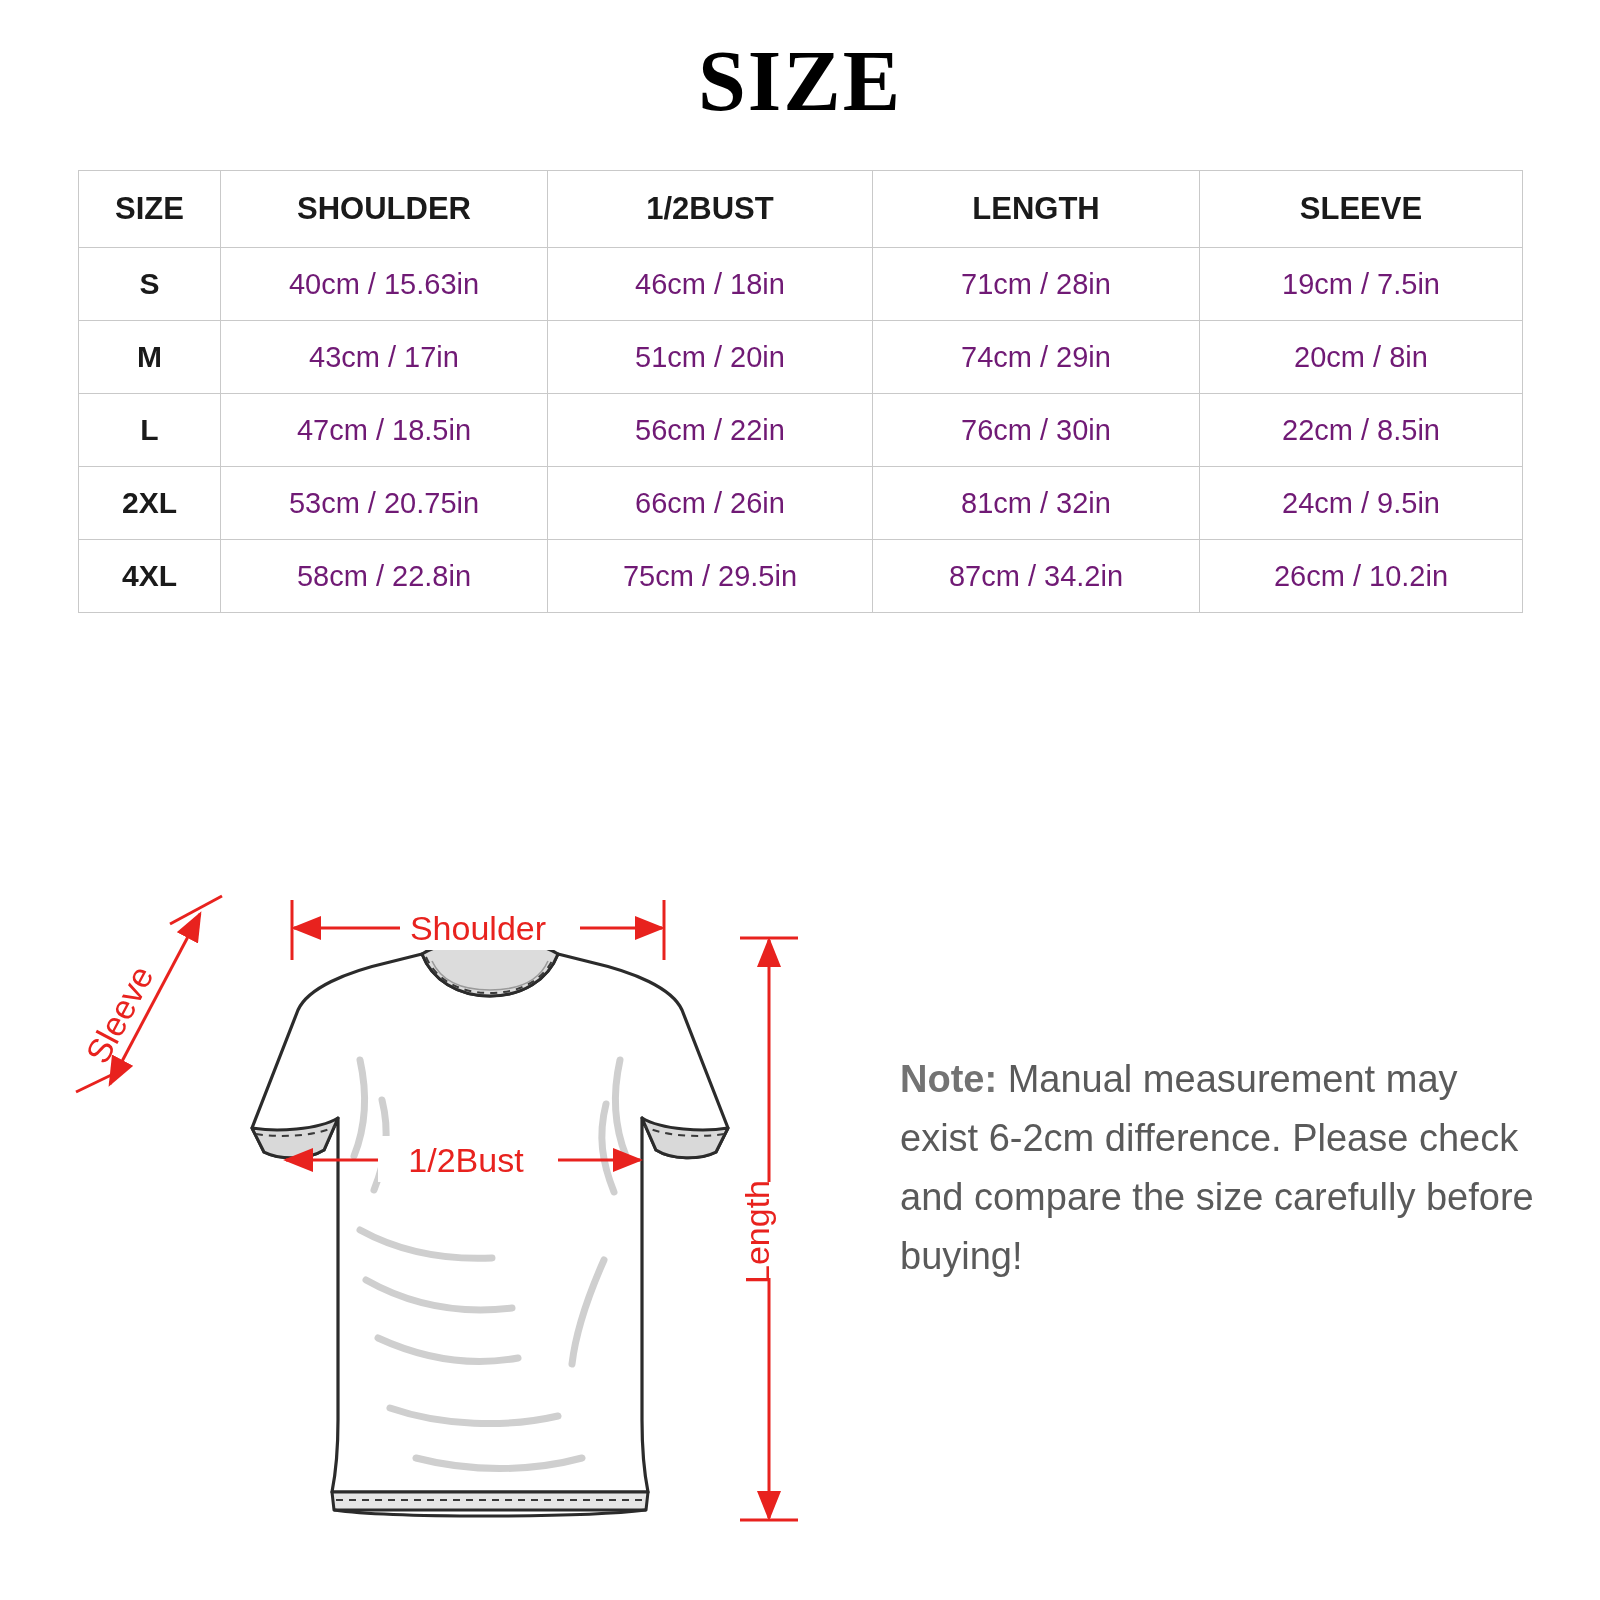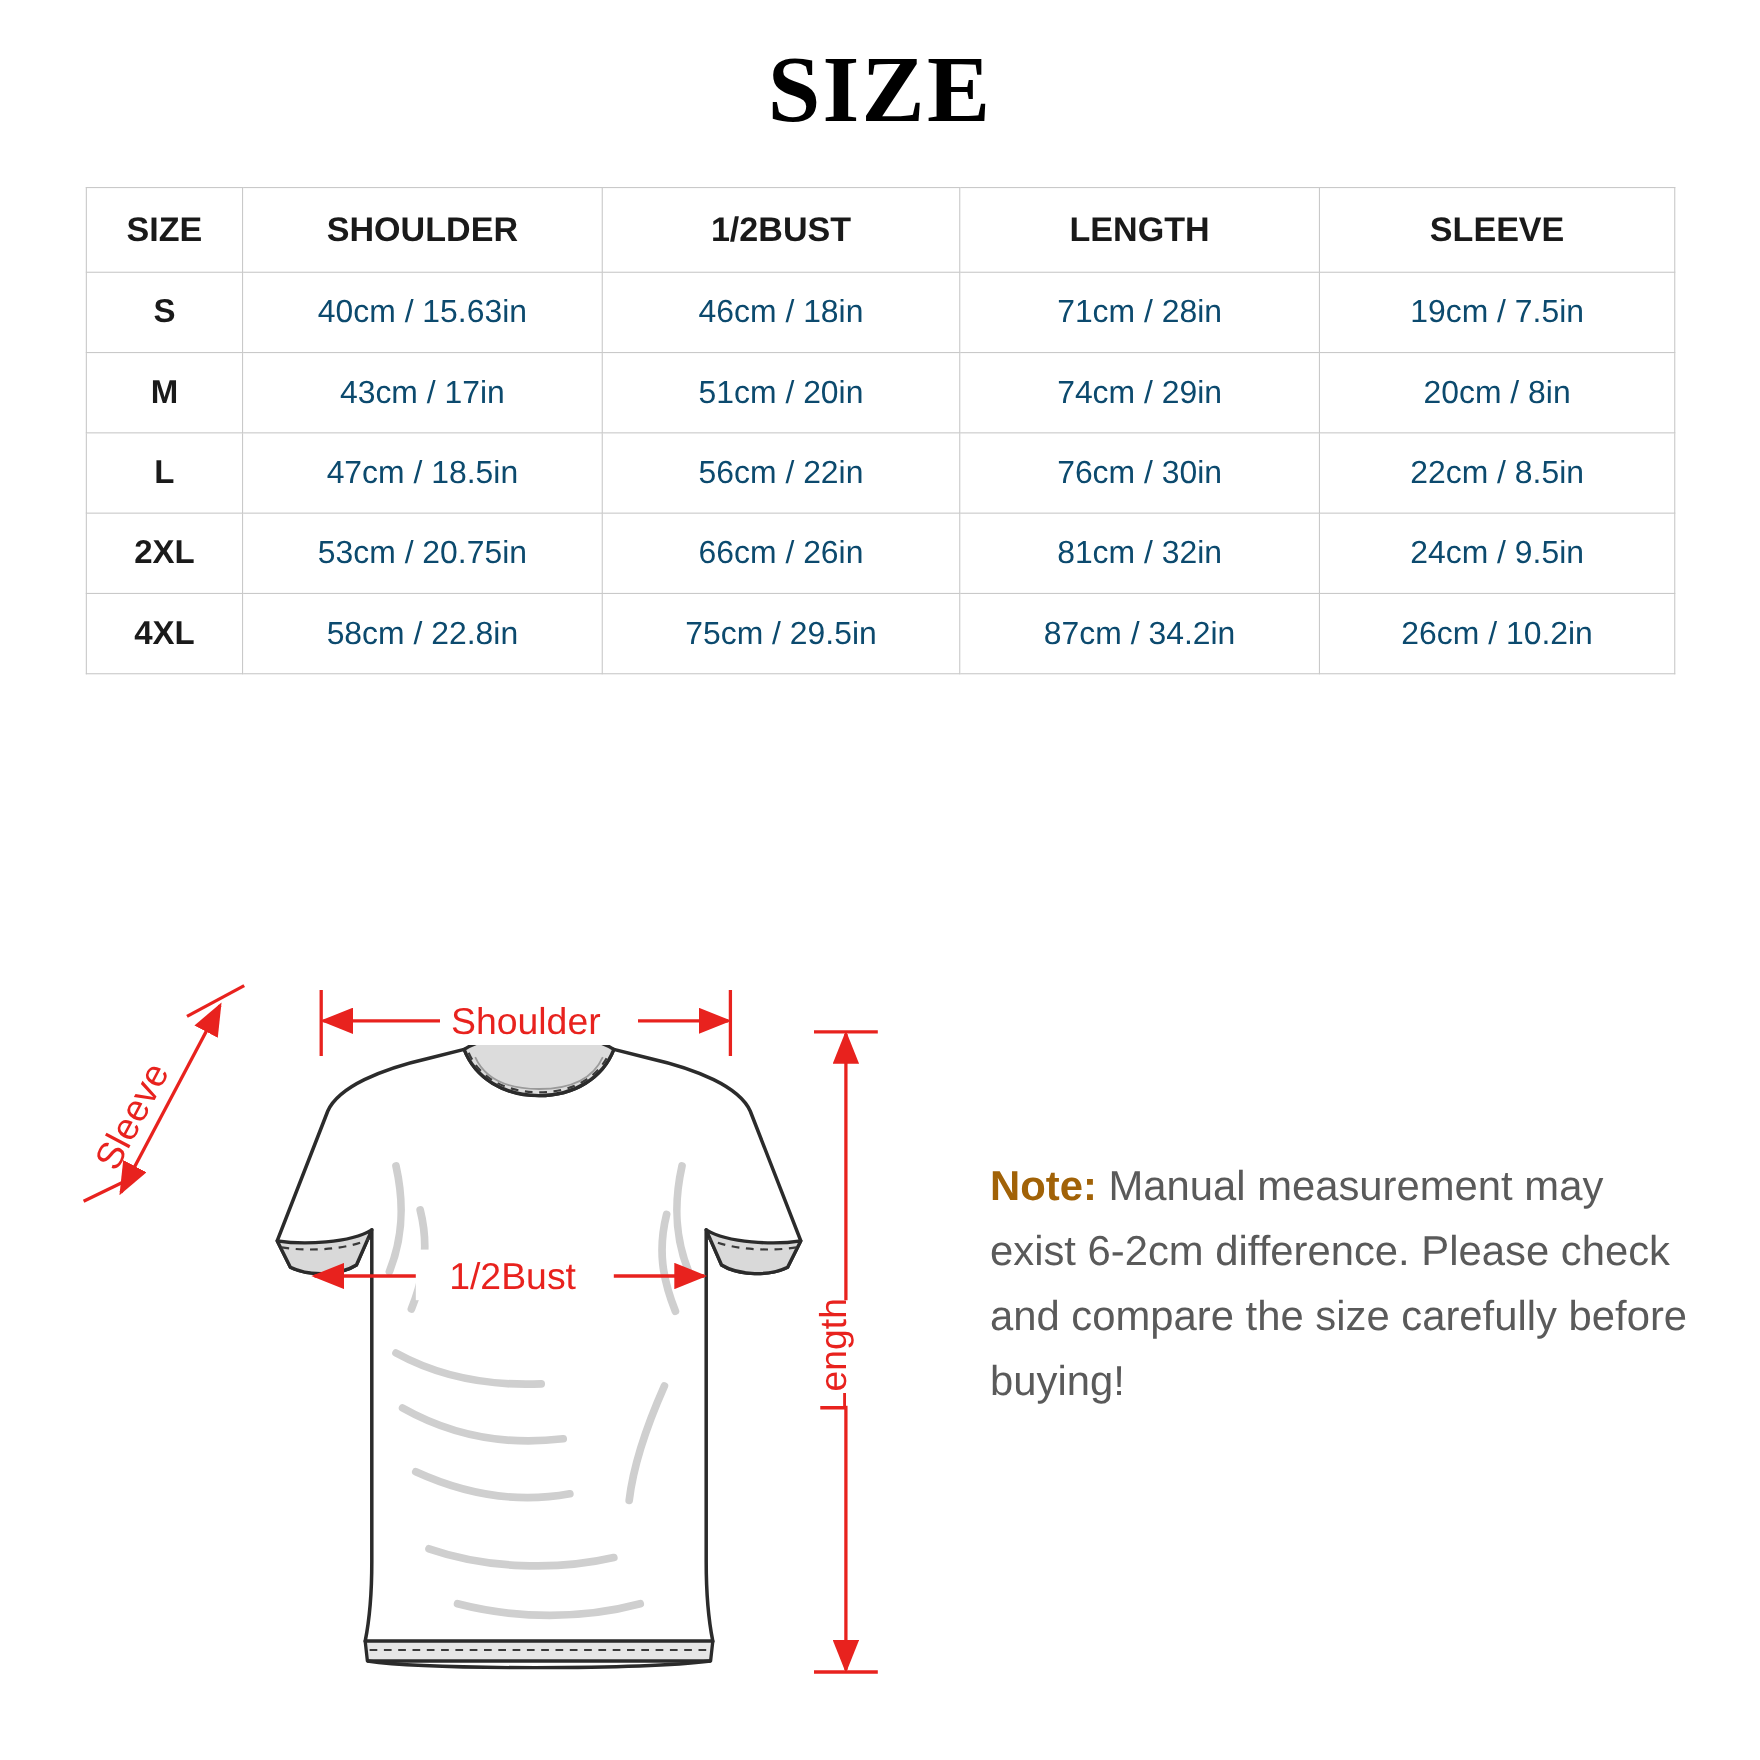--- a/index.html
+++ b/index.html
@@ -50,21 +50,21 @@
     color: #1a1a1a;
     height: 74px;
   }
   table.size-table td.size-col {
     font-size: 30px;
     font-weight: bold;
     color: #1a1a1a;
   }
   table.size-table td.val {
     font-size: 29px;
-    color: #0c4a6e;
+    color: #701a75;
     font-weight: normal;
   }
   col.c-size  { width: 142px; }
   col.c-sh    { width: 327px; }
   col.c-bu    { width: 325px; }
   col.c-le    { width: 327px; }
   col.c-sl    { width: 323px; }
 
   
   .lower {
@@ -87,21 +87,21 @@
     position: absolute;
     left: 900px;
     top: 190px;
     width: 640px;
     font-size: 38px;
     line-height: 1.55;
     color: #5a5a5a;
     font-family: "Liberation Sans", sans-serif;
   }
   .note b {
-    color: #a16207;
+    color: #737373;
     font-weight: bold;
   }
 </style>
 </head>
 <body>
 
 <h1 class="title">SIZE</h1>
 
 <div class="table-wrap">
   <table class="size-table">

